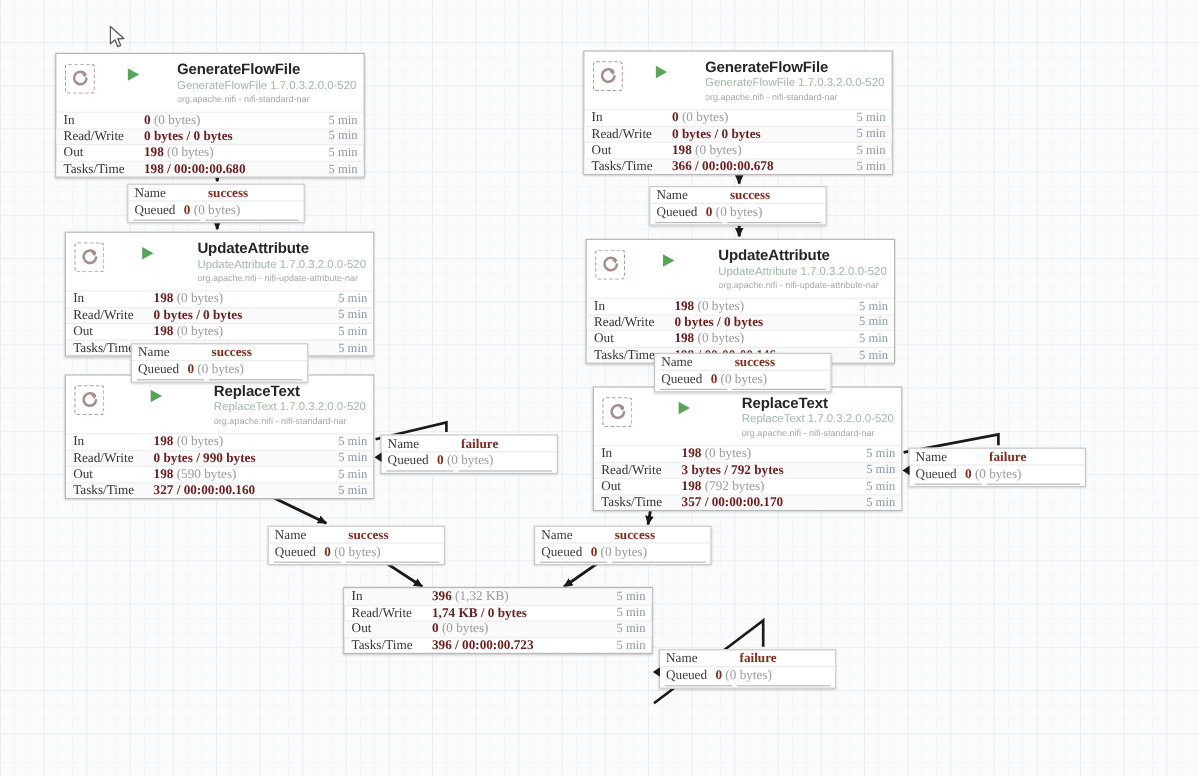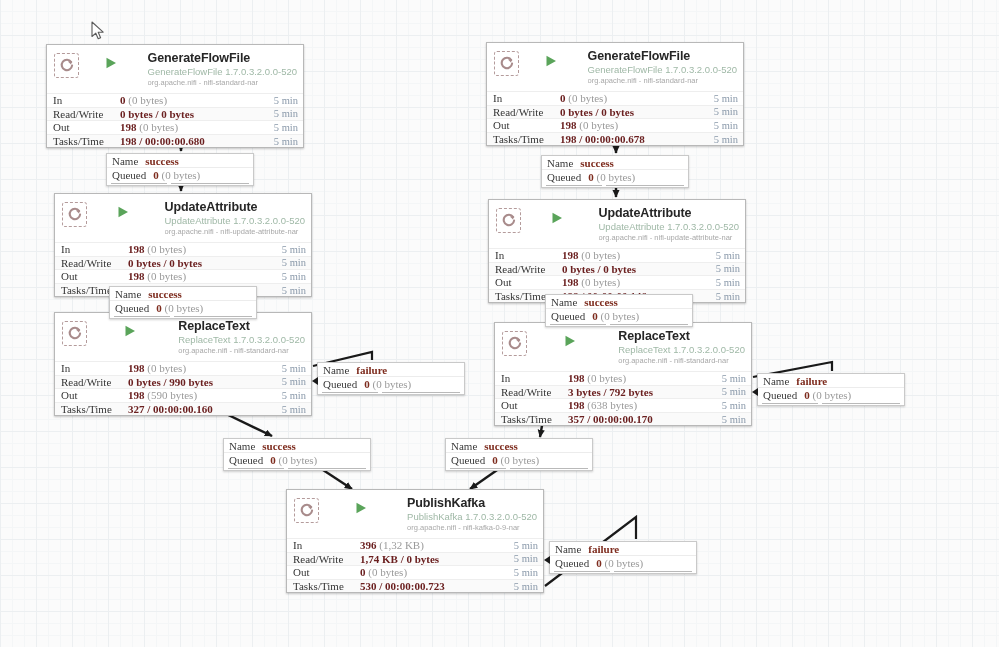--- a/index.html
+++ b/index.html
@@ -55,21 +55,21 @@
   .stat .v{color:#6b2020;font-weight:bold;flex:1 1 auto;white-space:nowrap;}
   .stat .v .sub{color:#9a9a9a;font-weight:normal;}
   .stat .t{color:#8a99aa;font-size:10.5px;flex:0 0 auto;}
 
   
   .conn{
     position:absolute;background:#fff;border:1px solid #c9c9c9;
     box-shadow:0 1px 2px rgba(0,0,0,.18);width:148px;box-sizing:border-box;
   }
   .conn-row{display:flex;align-items:center;height:14px;font-size:11px;padding:0 5px;box-sizing:border-box;}
-  .conn-row.r1{border-bottom:1px solid #ececec;}
+  .conn-row.r1{border-bottom:1px solid #ececec;gap:28px;}
   .conn .ck{color:#3a3a3a;flex:0 0 auto;}
   .conn .cv{color:#7d2b1d;font-weight:bold;margin-left:7px;}
   .conn .cv .sub{color:#9a9a9a;font-weight:normal;}
   .conn-foot{height:3px;position:relative;}
   .conn-foot i{position:absolute;bottom:1px;height:1px;background:#b9b9b9;display:block;}
   .conn-arrow{
     position:absolute;left:-6px;top:14px;width:0;height:0;
     border-top:4px solid transparent;border-bottom:4px solid transparent;
     border-right:6px solid #1a1a1a;
   }
@@ -182,21 +182,21 @@
           <span class="v">0 bytes / 0 bytes</span>
           <span class="t">5 min</span>
         </div>
         <div class="stat">
           <span class="k">Out</span>
           <span class="v">198<span class="sub"> (0 bytes)</span></span>
           <span class="t">5 min</span>
         </div>
         <div class="stat">
           <span class="k">Tasks/Time</span>
-          <span class="v">198 / 00:00:00.678</span>
+          <span class="v">366 / 00:00:00.678</span>
           <span class="t">5 min</span>
         </div>
       </div>
       <div class="proc" style="left: 54px; top: 193px;">
         <div class="proc-head">
           <div class="proc-icon">
             <svg width="17" height="17" viewBox="0 0 17 17">
               <path d="M13.2,5.0 A5.2,5.2 0 1,0 14.1,8.5" fill="none" stroke="#a88b8b" stroke-width="2.1" stroke-linecap="round"></path>
               <path d="M9.9,4.4 L13.6,4.0 L13.2,7.7 z" fill="#a88b8b"></path>
             </svg>
@@ -329,64 +329,48 @@
           <span class="v">198<span class="sub"> (0 bytes)</span></span>
           <span class="t">5 min</span>
         </div>
         <div class="stat">
           <span class="k">Read/Write</span>
           <span class="v">3 bytes / 792 bytes</span>
           <span class="t">5 min</span>
         </div>
         <div class="stat">
           <span class="k">Out</span>
-          <span class="v">198<span class="sub"> (638 bytes)</span></span>
+          <span class="v">198<span class="sub"> (792 bytes)</span></span>
           <span class="t">5 min</span>
         </div>
         <div class="stat">
           <span class="k">Tasks/Time</span>
           <span class="v">357 / 00:00:00.170</span>
           <span class="t">5 min</span>
         </div>
       </div>
       <div class="proc" style="left: 286px; top: 489px;">
-        <div class="proc-head">
-          <div class="proc-icon">
-            <svg width="17" height="17" viewBox="0 0 17 17">
-              <path d="M13.2,5.0 A5.2,5.2 0 1,0 14.1,8.5" fill="none" stroke="#a88b8b" stroke-width="2.1" stroke-linecap="round"></path>
-              <path d="M9.9,4.4 L13.6,4.0 L13.2,7.7 z" fill="#a88b8b"></path>
-            </svg>
-          </div>
-          <div class="proc-run"><svg width="11" height="12" viewBox="0 0 11 12">
-              <path d="M0.5,0.8 L10,6 L0.5,11.2 z" fill="#5aa45a"></path>
-            </svg></div>
-          <div class="proc-titles">
-            <div class="proc-name">PublishKafka</div>
-            <div class="proc-type">PublishKafka 1.7.0.3.2.0.0-520</div>
-            <div class="proc-bundle">org.apache.nifi - nifi-kafka-0-9-nar</div>
-          </div>
-        </div>
         <div class="stat">
           <span class="k">In</span>
           <span class="v">396<span class="sub"> (1,32 KB)</span></span>
           <span class="t">5 min</span>
         </div>
         <div class="stat">
           <span class="k">Read/Write</span>
           <span class="v">1,74 KB / 0 bytes</span>
           <span class="t">5 min</span>
         </div>
         <div class="stat">
           <span class="k">Out</span>
           <span class="v">0<span class="sub"> (0 bytes)</span></span>
           <span class="t">5 min</span>
         </div>
         <div class="stat">
           <span class="k">Tasks/Time</span>
-          <span class="v">530 / 00:00:00.723</span>
+          <span class="v">396 / 00:00:00.723</span>
           <span class="t">5 min</span>
         </div>
       </div>
     </div>
 
   <div id="conn-layer">
       <div class="conn" style="left: 106px; top: 153px;">
         <div class="conn-row r1">
           <span class="ck">Name</span>
           <span class="cv">success</span>

